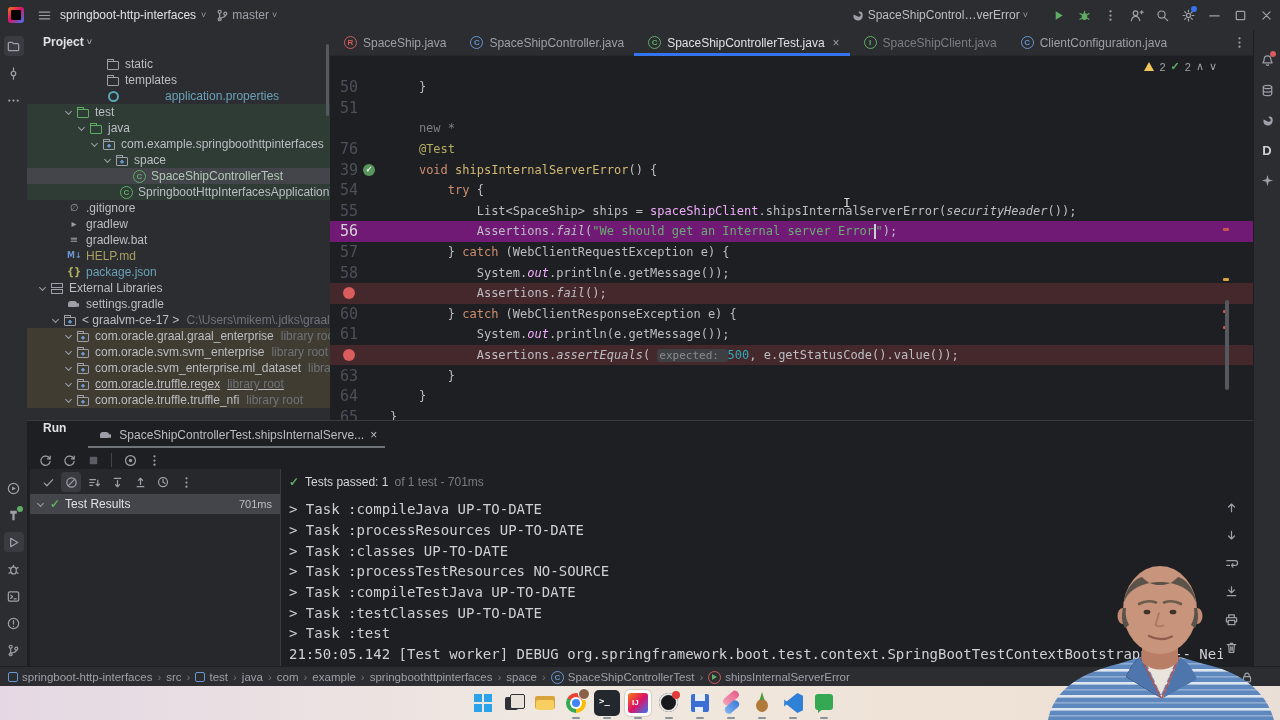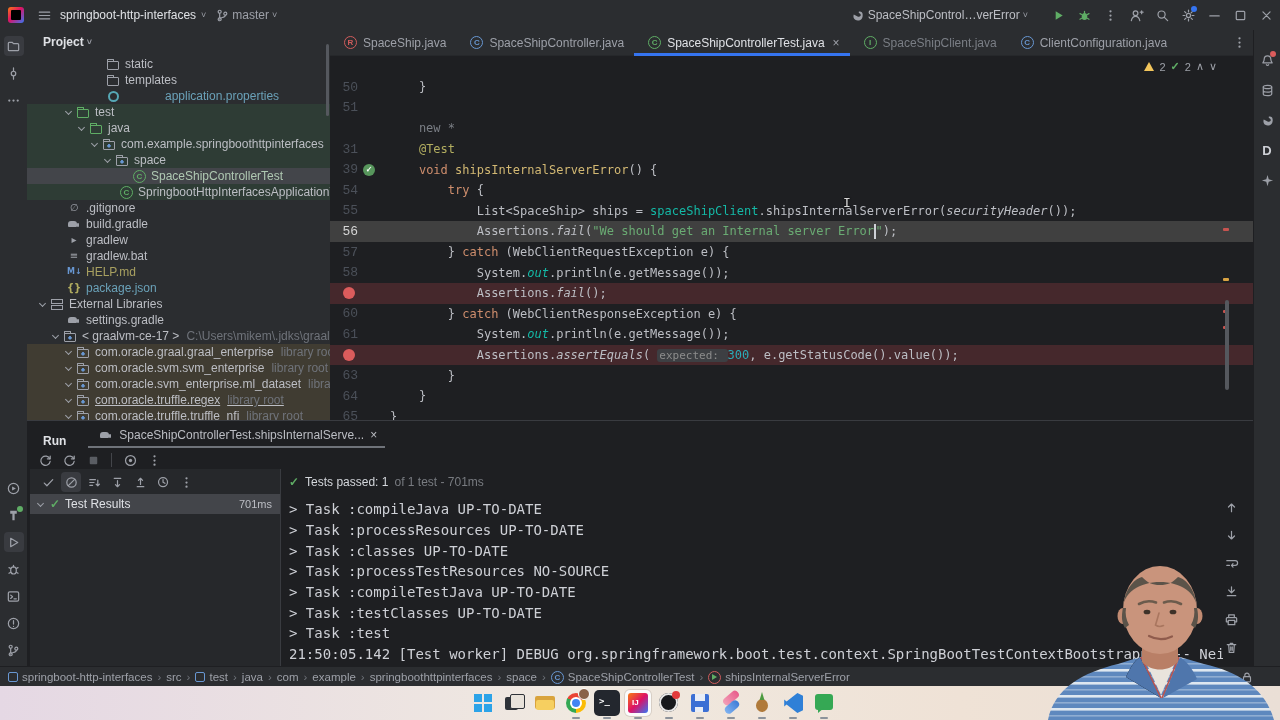--- a/index.html
+++ b/index.html
@@ -68,43 +68,43 @@
   #editor{left:330px;top:30px;width:923px;height:390px;background:#1E1F22;overflow:hidden;}
   #tabs{position:absolute;left:0;top:0;right:0;height:25px;background:#2B2D30;display:flex;align-items:stretch;z-index:3;border-bottom:1px solid #26282B;}
   .tab{display:flex;align-items:center;padding:0 10px;color:#9DA0A8;position:relative;gap:6px;}
   .tab.act{color:#DFE1E5;}
   .tab.act::after{content:"";position:absolute;left:0;right:0;bottom:-1px;height:3px;background:#3574F0;}
   .tab.dim{color:#7A7E85;}
   .tab .x{color:#9DA0A8;font-size:12px;margin-left:2px;}
   #tabs-more{margin-left:auto;display:flex;align-items:center;padding-right:4px;}
   #code{position:absolute;left:0;top:47px;right:0;bottom:0;z-index:1;font-family:"DejaVu Sans Mono","Liberation Mono",monospace;font-size:12px;}
   .crow{height:20.6px;display:flex;align-items:center;position:relative;}
-  .crow.cur{background:#404040;text-align:right;} .crow.bp{background:#45282C;}
+  .crow.cur{background:#701a75;text-align:right;} .crow.bp{background:#45282C;}
   .gut{width:60px;flex:none;position:relative;height:100%;display:flex;align-items:center;}
-  .gut .num{position:absolute;right:32px;color:#4B5059;font-size:13px;font-family:Liberation Mono, monospace;}
+  .gut .num{position:absolute;right:32px;color:#4B5059;font-size:15px;}
   .crow.cur .num{color:#D5D5D5;}
   .gut .runic{position:absolute;left:33px;width:12px;height:12px;border-radius:50%;background:#57965C;color:#fff;
       font:700 8px/12px "Liberation Sans",sans-serif;text-align:center;}
   .gut .bpic{position:absolute;left:13px;width:12px;height:12px;border-radius:50%;background:#DB5C5C;}
   .ctext{white-space:pre;color:#BCBEC4;}
   .c-kw{color:#CF8E6D;} .c-an{color:#B3AE60;} .c-mth{color:#D2B873;} .c-str{color:#6AAB73;}
-  .c-num{color:#2AACB8;} .c-fld{color:#14b8a6;} .c-it{font-style:italic;} .c-gh{color:#7A7E85;}
+  .c-num{color:#2AACB8;} .c-fld{color:#f0abfc;} .c-it{font-style:italic;} .c-gh{color:#7A7E85;}
   .c-hint{color:#8C8C8C;background:#3D3F43;border-radius:3px;padding:0 2px;font-size:11px;}
   .caret{display:inline-block;width:1.5px;height:15px;background:#CED0D6;vertical-align:middle;}
   #inspect{position:absolute;right:36px;top:30px;display:flex;align-items:center;gap:5px;z-index:4;color:#9DA0A8;font-size:11px;}
   .warn-tri{width:0;height:0;border-left:5px solid transparent;border-right:5px solid transparent;border-bottom:9px solid #F2C55C;display:inline-block;}
   .okchk{color:#5FAD65;font-weight:bold;}
   #estripe{position:absolute;right:22px;top:30px;width:8px;bottom:0;z-index:4;}
   .emark{position:absolute;width:6px;height:3px;border-radius:1px;}
   #escroll{position:absolute;right:24px;top:270px;width:4px;height:90px;background:#55585E;border-radius:2px;z-index:4;}
   #ibeam{position:absolute;left:513px;top:165px;z-index:5;color:#D8D8D8;font:13px "DejaVu Sans Mono",monospace;text-shadow:0 0 2px #000;}
 
   
   #runpanel{left:27px;top:420px;width:1226px;height:246px;background:#1E1F22;border-top:1px solid #393B40;}
-  #run-head{position:absolute;left:0;top:0;right:0;height:27px;display:flex;align-items:flex-end;}
+  #run-head{position:absolute;left:0;top:0;right:0;height:27px;display:flex;align-items:flex-start;}
   #run-title{color:#DFE1E5;font-weight:bold;margin-left:16px;}
   #run-tab{display:flex;align-items:center;gap:6px;margin-left:22px;position:relative;height:100%;padding:0 8px;}
   #run-tab::after{content:"";position:absolute;left:0;right:0;bottom:0;height:2px;background:#6F737A;}
   #run-toolbar{position:absolute;left:8px;top:29px;display:flex;align-items:center;gap:4px;}
   .vsep{width:1px;height:14px;background:#43454A;margin:0 4px;}
   #tests-pane{position:absolute;left:3px;top:48px;width:250px;bottom:0;background:#26282B;}
   #tests-toolbar{display:flex;align-items:center;gap:3px;padding:3px 0 2px 8px;}
   #tests-row{height:20px;display:flex;align-items:center;background:#43454A;color:#DFE1E5;padding:0 8px 0 6px;gap:5px;}
   #tests-row .time{margin-left:auto;color:#BCBEC4;font-size:11px;}
   .grn-check{color:#5FAD65;font-weight:bold;}
@@ -370,24 +370,20 @@
         </div>
         <div class="trow grn" style="padding-left: 89px;">
           <span class="cl CT">C</span>
           <span class="lbl">SpringbootHttpInterfacesApplicationTests</span>
         </div>
         <div class="trow" style="padding-left: 37px;">
           <span class="tic tchar">∅</span>
           <span class="lbl">.gitignore</span>
         </div>
         <div class="trow" style="padding-left: 37px;">
-          <span class="tic tgr"></span>
-          <span class="lbl">build.gradle</span>
-        </div>
-        <div class="trow" style="padding-left: 37px;">
           <span class="tic tchar">▸</span>
           <span class="lbl">gradlew</span>
         </div>
         <div class="trow" style="padding-left: 37px;">
           <span class="tic tchar">≡</span>
           <span class="lbl">gradlew.bat</span>
         </div>
         <div class="trow" style="padding-left: 37px;">
           <span class="tic tchar blue">M↓</span>
           <span class="lbl olive">HELP.md</span>
@@ -460,21 +456,21 @@
           <div class="ctext"></div>
         </div>
         <div class="crow">
           <div class="gut">
             <span class="num"></span>
           </div>
           <div class="ctext"><span class="c-gh">    new *</span></div>
         </div>
         <div class="crow">
           <div class="gut">
-            <span class="num">31</span>
+            <span class="num">76</span>
           </div>
           <div class="ctext"><span>    </span><span class="c-an">@Test</span></div>
         </div>
         <div class="crow">
           <div class="gut">
             <span class="num">39</span>
             <span class="runic">✓</span>
           </div>
           <div class="ctext"><span>    </span><span class="c-kw">void </span><span class="c-mth">shipsInternalServerError</span><span>() {</span></div>
         </div>
@@ -523,21 +519,21 @@
         <div class="crow">
           <div class="gut">
             <span class="num">61</span>
           </div>
           <div class="ctext"><span>            System.</span><span class="c-fld c-it">out</span><span>.println(e.getMessage());</span></div>
         </div>
         <div class="crow bp">
           <div class="gut">
             <span class="bpic"></span>
           </div>
-          <div class="ctext"><span>            Assertions.</span><span class="c-it">assertEquals</span><span>( </span><span class="c-hint">expected: </span><span class="c-num">300</span><span>, e.getStatusCode().value());</span></div>
+          <div class="ctext"><span>            Assertions.</span><span class="c-it">assertEquals</span><span>( </span><span class="c-hint">expected: </span><span class="c-num">500</span><span>, e.getStatusCode().value());</span></div>
         </div>
         <div class="crow">
           <div class="gut">
             <span class="num">63</span>
           </div>
           <div class="ctext"><span>        }</span></div>
         </div>
         <div class="crow">
           <div class="gut">
             <span class="num">64</span>

